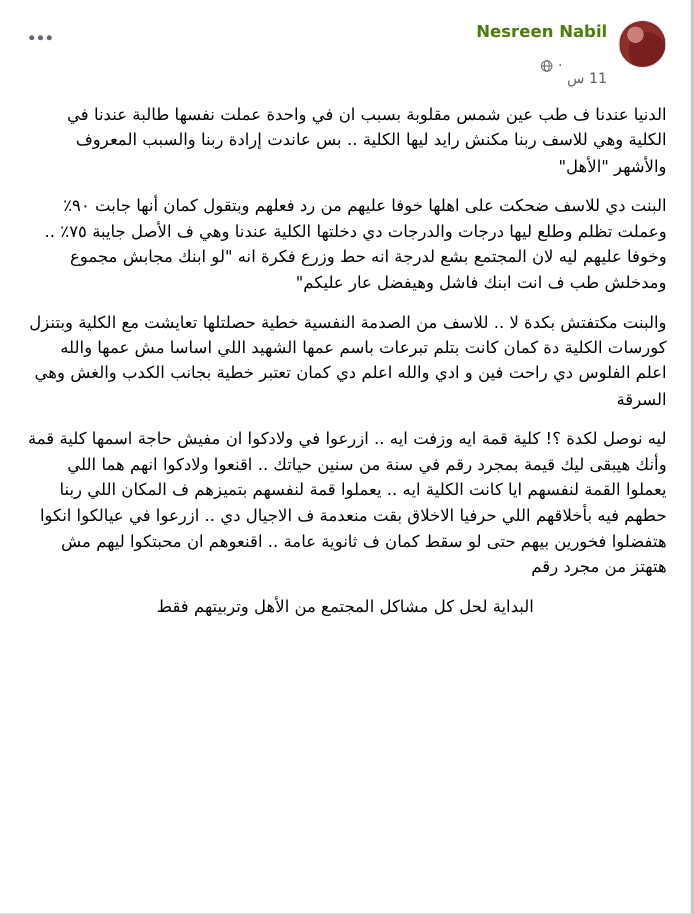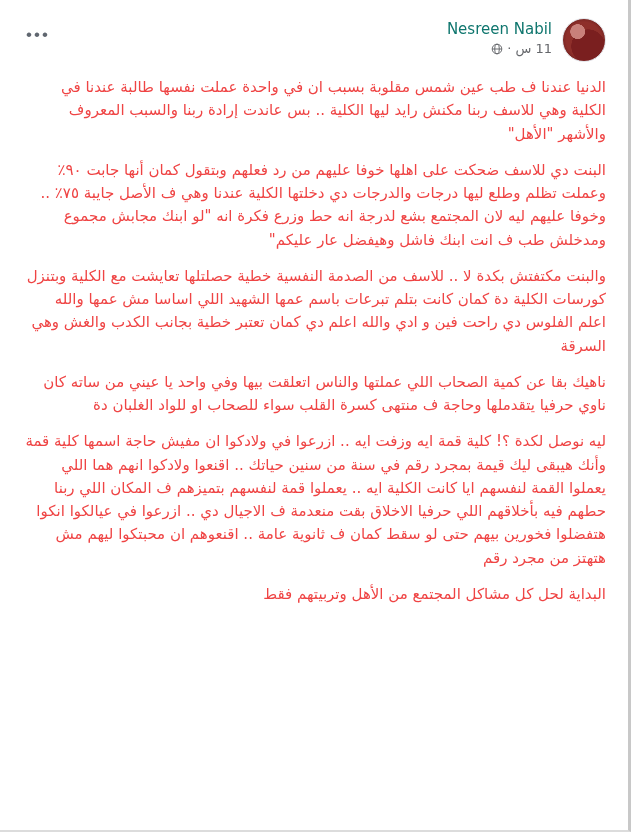--- a/index.html
+++ b/index.html
@@ -39,59 +39,59 @@
     border: 1px solid #e4e6eb;
     cursor: pointer;
   }
   .header-text {
     margin-right: 10px;
     padding-top: 2px;
     flex-grow: 0;
   }
   .author-name {
     font-size: 15px;
-    font-weight: normal;
-    color: #0f766e;
+    font-weight: bold;
+    color: #4d7c0f;
     direction: ltr;
     text-align: right;
     cursor: pointer;
   }
   .meta-row {
     display: flex;
     align-items: center;
     gap: 4px;
     margin-top: 3px;
     font-size: 13px;
     color: #65676b;
   }
-  .meta-row .timestamp { cursor: pointer; }
+  .meta-row .timestamp { cursor: pointer; margin-top: 23px; }
   .globe-icon svg { display: block; }
   .header-spacer { flex: 1 1 auto; }
   .more-btn {
     background: none;
     border: none;
     color: #606770;
     font-size: 17px;
     letter-spacing: 2px;
     line-height: 1;
     padding: 6px 4px;
     cursor: pointer;
     border-radius: 6px;
     margin-top: 2px;
   }
   .post-body {
-    color: #ef4444;
+    color: #000000;
     font-size: 15px;
     line-height: 1.55;
     text-align: right;
   }
   .post-body p {
     margin-bottom: 13px;
   }
-  .post-body p:last-child { margin-bottom: 6px; }
+  .post-body p:last-child { margin-bottom: 6px; text-align: center; }
 </style>
 </head>
 <body>
 
 <div class="page">
   <div class="post">
 
     <div class="post-header">
       <div class="avatar"></div>
       <div class="header-text">
@@ -109,19 +109,18 @@
         </div>
       </div>
       <div class="header-spacer"></div>
       <button class="more-btn">•••</button>
     </div>
 
     <div class="post-body">
       <p>الدنيا عندنا ف طب عين شمس مقلوبة بسبب ان في واحدة عملت نفسها طالبة عندنا في الكلية وهي للاسف ربنا مكنش رايد ليها الكلية .. بس عاندت إرادة ربنا والسبب المعروف والأشهر "الأهل"</p>
       <p>البنت دي للاسف ضحكت على اهلها خوفا عليهم من رد فعلهم وبتقول كمان أنها جابت ٩٠٪ وعملت تظلم وطلع ليها درجات والدرجات دي دخلتها الكلية عندنا وهي ف الأصل جايبة ٧٥٪ .. وخوفا عليهم ليه لان المجتمع بشع لدرجة انه حط وزرع فكرة انه "لو ابنك مجابش مجموع ومدخلش طب ف انت ابنك فاشل وهيفضل عار عليكم"</p>
       <p>والبنت مكتفتش بكدة لا .. للاسف من الصدمة النفسية خطية حصلتلها تعايشت مع الكلية وبتنزل كورسات الكلية دة كمان كانت بتلم تبرعات باسم عمها الشهيد اللي اساسا مش عمها والله اعلم الفلوس دي راحت فين و ادي والله اعلم دي كمان تعتبر خطية بجانب الكدب والغش وهي السرقة</p>
-      <p>ناهيك بقا عن كمية الصحاب اللي عملتها والناس اتعلقت بيها وفي واحد يا عيني من ساته كان ناوي حرفيا يتقدملها وحاجة ف منتهى كسرة القلب سواء للصحاب او للواد الغلبان دة</p>
       <p>ليه نوصل لكدة ؟! كلية قمة ايه وزفت ايه .. ازرعوا في ولادكوا ان مفيش حاجة اسمها كلية قمة وأنك هيبقى ليك قيمة بمجرد رقم في سنة من سنين حياتك .. اقنعوا ولادكوا انهم هما اللي يعملوا القمة لنفسهم ايا كانت الكلية ايه .. يعملوا قمة لنفسهم بتميزهم ف المكان اللي ربنا حطهم فيه بأخلاقهم اللي حرفيا الاخلاق بقت منعدمة ف الاجيال دي .. ازرعوا في عيالكوا انكوا هتفضلوا فخورين بيهم حتى لو سقط كمان ف ثانوية عامة .. اقنعوهم ان محبتكوا ليهم مش هتهتز من مجرد رقم</p>
       <p>البداية لحل كل مشاكل المجتمع من الأهل وتربيتهم فقط</p>
     </div>
 
   </div>
 </div>
 
 </body></html>

